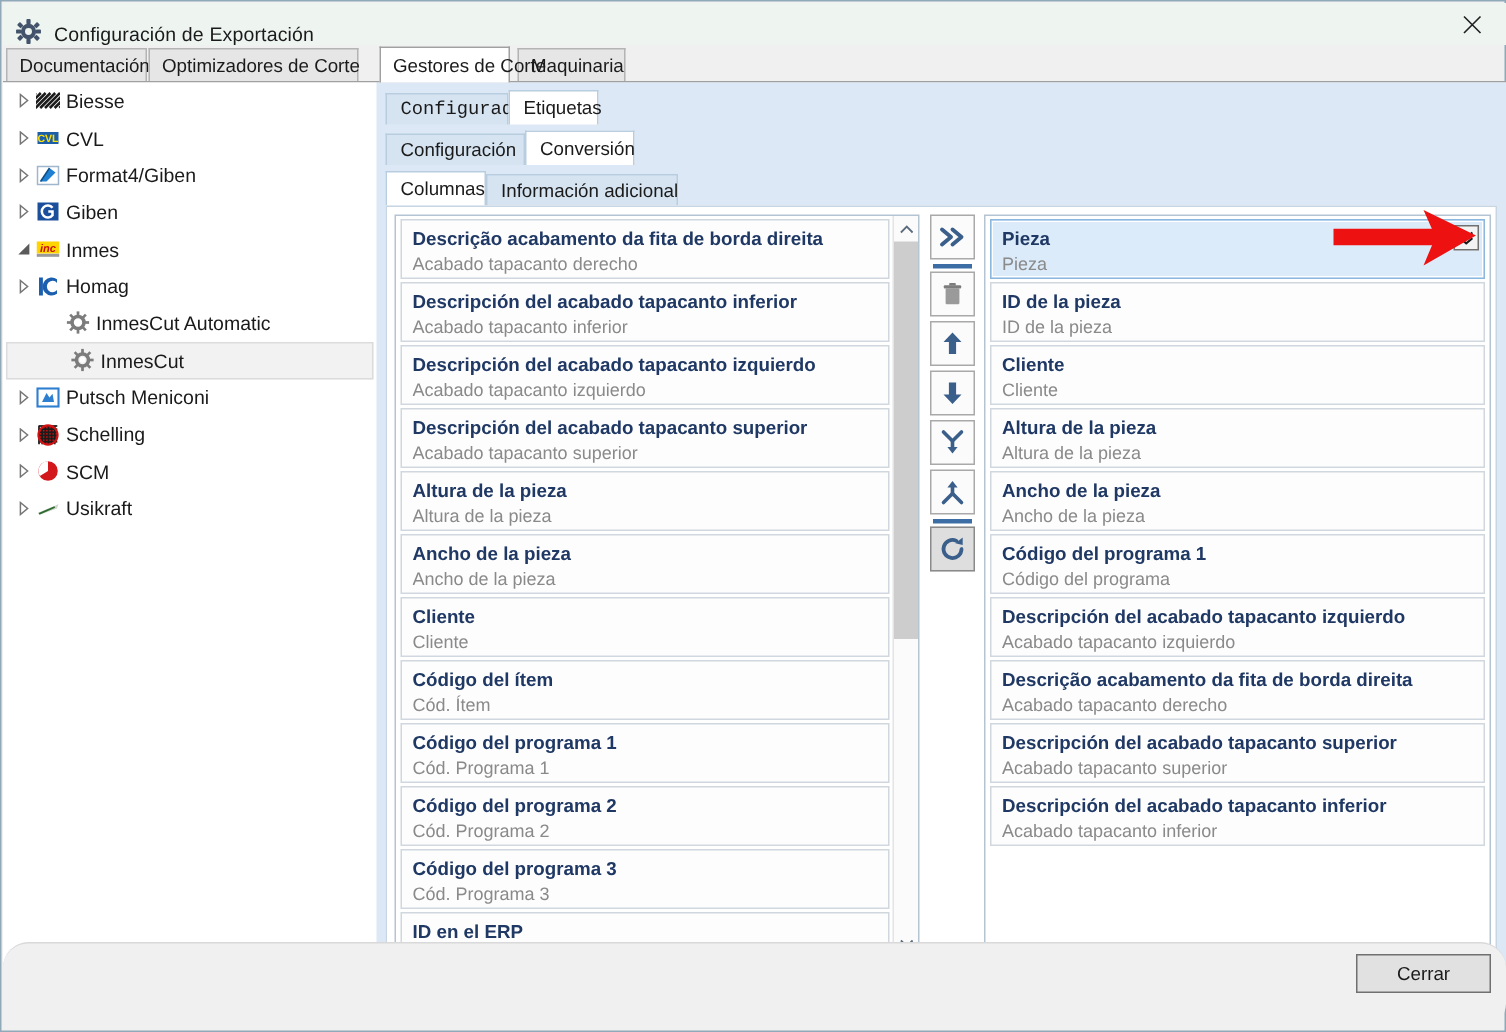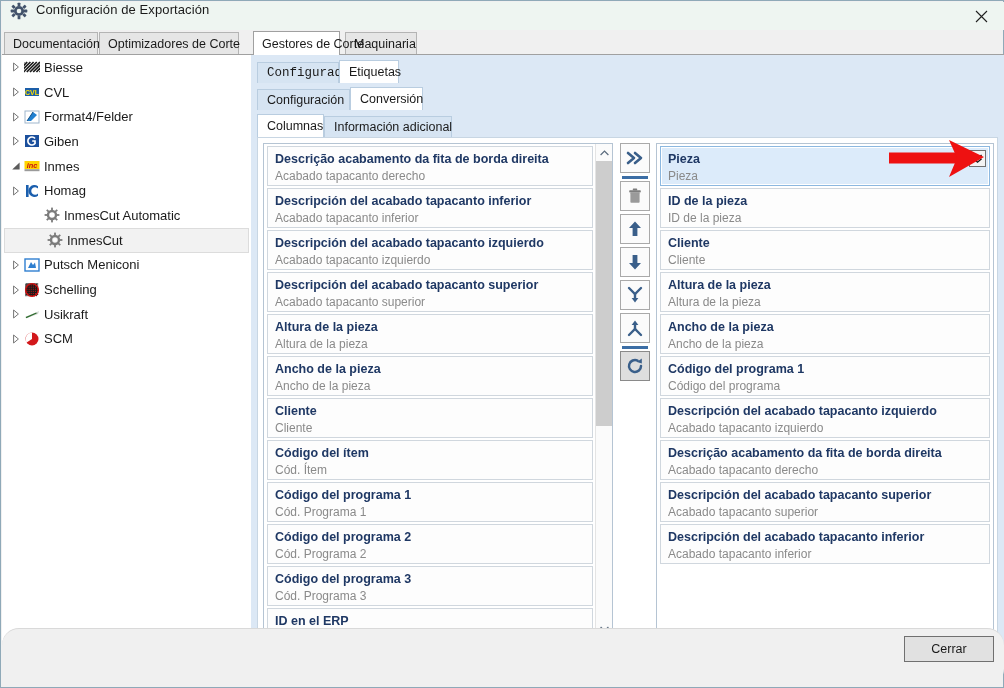--- a/index.html
+++ b/index.html
@@ -8,21 +8,21 @@
     font-family:"Liberation Sans","DejaVu Sans",sans-serif;
     font-size:12.5px;color:#1b1b1b;background:#f0f0f0;
   }
   .window{
     position:absolute;left:0;top:0;width:1004px;height:688px;
     box-sizing:border-box;border:1px solid #8fa9b8;background:#f0f0f0;
   }
   
   .titlebar{
     position:absolute;left:1px;top:1px;width:1002px;height:28px;
-    background:#eef5f1;display:flex;align-items:flex-start;
+    background:#eef5f1;display:flex;align-items:flex-end;
   }
   .title-gear{width:18px;height:18px;margin-left:8px;flex:0 0 auto;}
   .title-text{
     margin-left:8px;font-size:13px;color:#1a1a1a;letter-spacing:.1px;
   }
   .title-close{
     position:absolute;right:0;top:0;width:45px;height:28px;
     display:flex;align-items:center;justify-content:center;cursor:pointer;
   }
   .title-close svg{display:block;}
@@ -255,21 +255,21 @@
               <path d="M2.6 1 L7.4 5 L2.6 9 Z" fill="none" stroke="#767676" stroke-width="1"></path>
             </svg>
           </span>
           <span class="ticon">
             <svg width="16" height="16" viewBox="0 0 16 16">
               <rect x="1" y="2" width="14" height="12" fill="#ffffff" stroke="#9fb6cc"></rect>
               <path d="M3 12 L9 3 L13 6 L7 12 Z" fill="#1f7fd0"></path>
               <path d="M3 12 L9 3" stroke="#0d4d86" stroke-width="1" fill="none"></path>
             </svg>
           </span>
-          <span class="tlabel">Format4/Felder</span>
+          <span class="tlabel">Format4/Giben</span>
         </div>
         <div class="tree-row">
           <span class="tw">
             <svg width="10" height="10" viewBox="0 0 10 10">
               <path d="M2.6 1 L7.4 5 L2.6 9 Z" fill="none" stroke="#767676" stroke-width="1"></path>
             </svg>
           </span>
           <span class="ticon">
             <svg width="16" height="16" viewBox="0 0 16 16">
               <rect x="1" y="2" width="14" height="12" fill="#1b4f9c"></rect>
@@ -382,39 +382,39 @@
           <span class="tlabel">Schelling</span>
         </div>
         <div class="tree-row">
           <span class="tw">
             <svg width="10" height="10" viewBox="0 0 10 10">
               <path d="M2.6 1 L7.4 5 L2.6 9 Z" fill="none" stroke="#767676" stroke-width="1"></path>
             </svg>
           </span>
           <span class="ticon">
             <svg width="16" height="16" viewBox="0 0 16 16">
+              <circle cx="8" cy="8" r="6.5" fill="#d2181b"></circle>
+              <path d="M8 8 L8 1.5 A6.5 6.5 0 0 0 2.6 11.4 Z" fill="#ffffff"></path>
+            </svg>
+          </span>
+          <span class="tlabel">SCM</span>
+        </div>
+        <div class="tree-row">
+          <span class="tw">
+            <svg width="10" height="10" viewBox="0 0 10 10">
+              <path d="M2.6 1 L7.4 5 L2.6 9 Z" fill="none" stroke="#767676" stroke-width="1"></path>
+            </svg>
+          </span>
+          <span class="ticon">
+            <svg width="16" height="16" viewBox="0 0 16 16">
               <path d="M1 11 L13 6 L15 5 L14 8 L3 12 Z" fill="#cfd6cf"></path>
               <path d="M2 11.6 L12.5 7" stroke="#2d6b2d" stroke-width="1.2" fill="none"></path>
             </svg>
           </span>
           <span class="tlabel">Usikraft</span>
-        </div>
-        <div class="tree-row">
-          <span class="tw">
-            <svg width="10" height="10" viewBox="0 0 10 10">
-              <path d="M2.6 1 L7.4 5 L2.6 9 Z" fill="none" stroke="#767676" stroke-width="1"></path>
-            </svg>
-          </span>
-          <span class="ticon">
-            <svg width="16" height="16" viewBox="0 0 16 16">
-              <circle cx="8" cy="8" r="6.5" fill="#d2181b"></circle>
-              <path d="M8 8 L8 1.5 A6.5 6.5 0 0 0 2.6 11.4 Z" fill="#ffffff"></path>
-            </svg>
-          </span>
-          <span class="tlabel">SCM</span>
         </div>
       </div>
 
     <div class="pane">
       <div class="tabstrip2" id="tabstrip2">
           <div class="tab2" style="left: 0px; width: 82px; font-family: Liberation Mono, monospace;">
             <span>Configurador</span>
           </div>
           <div class="tab2 active" style="left: 82px; width: 60px;">
             <span>Etiquetas</span>

